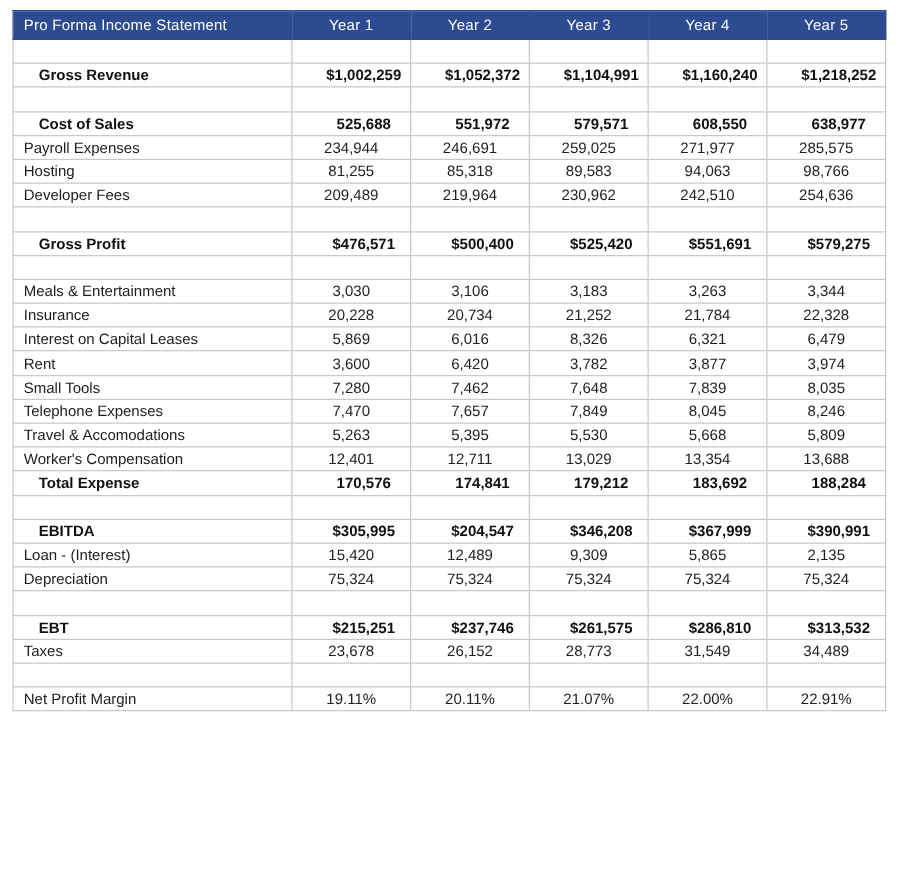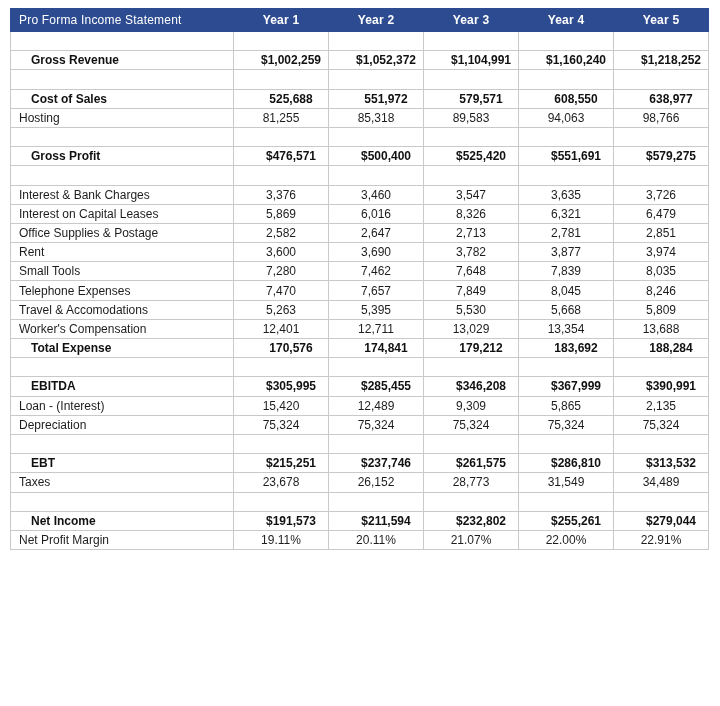--- a/index.html
+++ b/index.html
@@ -25,21 +25,21 @@
   }
   col.label-col { width: 223px; }
   col.year-col  { width: 95px; }
 
   thead th {
     background: #2d4b90;
     color: #ffffff;
     border: 1px solid #2d4b90;
     height: 23px;
     font-size: 12px;
-    font-weight: 700;
+    font-weight: 400;
     text-align: center;
     padding: 0;
     letter-spacing: 0.2px;
   }
   thead th.label {
     text-align: left;
     padding-left: 8px;
     font-weight: 400;
   }
   tbody td {
@@ -108,28 +108,44 @@
         </tr>
         <tr class="bold">
           <td class="label">Cost of Sales</td>
           <td>525,688</td>
           <td>551,972</td>
           <td>579,571</td>
           <td>608,550</td>
           <td>638,977</td>
         </tr>
         <tr>
+          <td class="label">Payroll Expenses</td>
+          <td>234,944</td>
+          <td>246,691</td>
+          <td>259,025</td>
+          <td>271,977</td>
+          <td>285,575</td>
+        </tr>
+        <tr>
           <td class="label">Hosting</td>
           <td>81,255</td>
           <td>85,318</td>
           <td>89,583</td>
           <td>94,063</td>
           <td>98,766</td>
         </tr>
         <tr>
+          <td class="label">Developer Fees</td>
+          <td>209,489</td>
+          <td>219,964</td>
+          <td>230,962</td>
+          <td>242,510</td>
+          <td>254,636</td>
+        </tr>
+        <tr>
           <td class="label"></td>
           <td></td>
           <td></td>
           <td></td>
           <td></td>
           <td></td>
         </tr>
         <tr class="bold">
           <td class="label">Gross Profit</td>
           <td>$476,571</td>
@@ -140,47 +156,47 @@
         </tr>
         <tr>
           <td class="label"></td>
           <td></td>
           <td></td>
           <td></td>
           <td></td>
           <td></td>
         </tr>
         <tr>
-          <td class="label">Interest &amp; Bank Charges</td>
-          <td>3,376</td>
-          <td>3,460</td>
-          <td>3,547</td>
-          <td>3,635</td>
-          <td>3,726</td>
+          <td class="label">Meals &amp; Entertainment</td>
+          <td>3,030</td>
+          <td>3,106</td>
+          <td>3,183</td>
+          <td>3,263</td>
+          <td>3,344</td>
+        </tr>
+        <tr>
+          <td class="label">Insurance</td>
+          <td>20,228</td>
+          <td>20,734</td>
+          <td>21,252</td>
+          <td>21,784</td>
+          <td>22,328</td>
         </tr>
         <tr>
           <td class="label">Interest on Capital Leases</td>
           <td>5,869</td>
           <td>6,016</td>
           <td>8,326</td>
           <td>6,321</td>
           <td>6,479</td>
         </tr>
         <tr>
-          <td class="label">Office Supplies &amp; Postage</td>
-          <td>2,582</td>
-          <td>2,647</td>
-          <td>2,713</td>
-          <td>2,781</td>
-          <td>2,851</td>
-        </tr>
-        <tr>
           <td class="label">Rent</td>
           <td>3,600</td>
-          <td>3,690</td>
+          <td>6,420</td>
           <td>3,782</td>
           <td>3,877</td>
           <td>3,974</td>
         </tr>
         <tr>
           <td class="label">Small Tools</td>
           <td>7,280</td>
           <td>7,462</td>
           <td>7,648</td>
           <td>7,839</td>
@@ -222,21 +238,21 @@
           <td class="label"></td>
           <td></td>
           <td></td>
           <td></td>
           <td></td>
           <td></td>
         </tr>
         <tr class="bold">
           <td class="label">EBITDA</td>
           <td>$305,995</td>
-          <td>$285,455</td>
+          <td>$204,547</td>
           <td>$346,208</td>
           <td>$367,999</td>
           <td>$390,991</td>
         </tr>
         <tr>
           <td class="label">Loan - (Interest)</td>
           <td>15,420</td>
           <td>12,489</td>
           <td>9,309</td>
           <td>5,865</td>
@@ -275,28 +291,20 @@
           <td>34,489</td>
         </tr>
         <tr>
           <td class="label"></td>
           <td></td>
           <td></td>
           <td></td>
           <td></td>
           <td></td>
         </tr>
-        <tr class="bold">
-          <td class="label">Net Income</td>
-          <td>$191,573</td>
-          <td>$211,594</td>
-          <td>$232,802</td>
-          <td>$255,261</td>
-          <td>$279,044</td>
-        </tr>
         <tr>
           <td class="label">Net Profit Margin</td>
           <td>19.11%</td>
           <td>20.11%</td>
           <td>21.07%</td>
           <td>22.00%</td>
           <td>22.91%</td>
         </tr>
       </tbody>
   </table>

